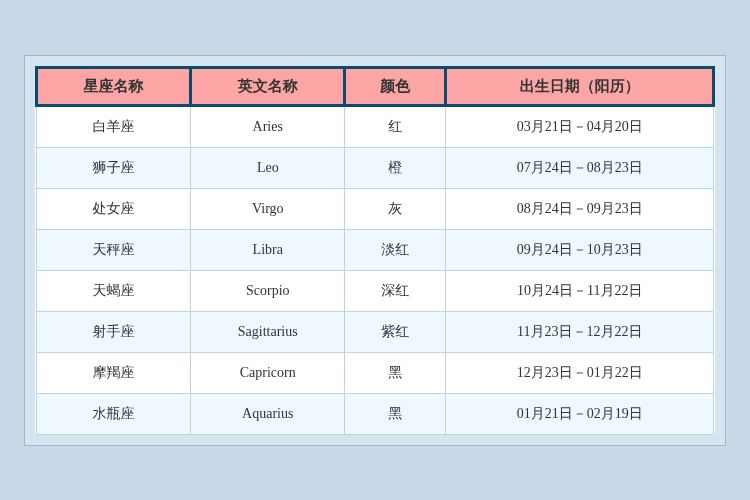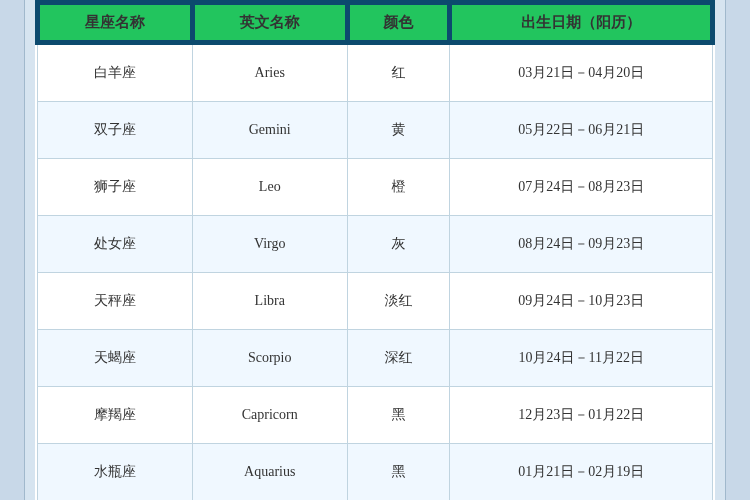--- a/index.html
+++ b/index.html
@@ -20,30 +20,30 @@
       background-color: #d6e4f0;
       padding: 10px;
       border: 1px solid #a0b8cc;
     }
     table {
       border-collapse: collapse;
       width: 680px;
       background-color: #ffffff;
     }
     thead tr th {
-      background-color: #22c55e;
+      background-color: #fca5a5;
       color: #333333;
       font-weight: bold;
       font-size: 15px;
       padding: 8px 12px;
-      border: 5px solid #0c4a6e;
+      border: 3px solid #0c4a6e;
       text-align: center;
     }
     tbody tr td {
-      padding: 19px 12px;
+      padding: 11px 12px;
       border: 1px solid #c0d4e0;
       text-align: center;
       font-size: 14px;
       color: #333333;
     }
     tbody tr:nth-child(even) {
       background-color: #f0f8ff;
     }
     tbody tr:nth-child(odd) {
       background-color: #ffffff;
@@ -66,26 +66,20 @@
       </tr>
     </thead>
     <tbody id="table-body">
     <tr>
           <td>白羊座</td>
           <td>Aries</td>
           <td>红</td>
           <td>03月21日－04月20日</td>
         </tr>
         <tr>
-          <td>双子座</td>
-          <td>Gemini</td>
-          <td>黄</td>
-          <td>05月22日－06月21日</td>
-        </tr>
-        <tr>
           <td>狮子座</td>
           <td>Leo</td>
           <td>橙</td>
           <td>07月24日－08月23日</td>
         </tr>
         <tr>
           <td>处女座</td>
           <td>Virgo</td>
           <td>灰</td>
           <td>08月24日－09月23日</td>
@@ -96,20 +90,26 @@
           <td>淡红</td>
           <td>09月24日－10月23日</td>
         </tr>
         <tr>
           <td>天蝎座</td>
           <td>Scorpio</td>
           <td>深红</td>
           <td>10月24日－11月22日</td>
         </tr>
         <tr>
+          <td>射手座</td>
+          <td>Sagittarius</td>
+          <td>紫红</td>
+          <td>11月23日－12月22日</td>
+        </tr>
+        <tr>
           <td>摩羯座</td>
           <td>Capricorn</td>
           <td>黑</td>
           <td>12月23日－01月22日</td>
         </tr>
         <tr>
           <td>水瓶座</td>
           <td>Aquarius</td>
           <td>黑</td>
           <td>01月21日－02月19日</td>

